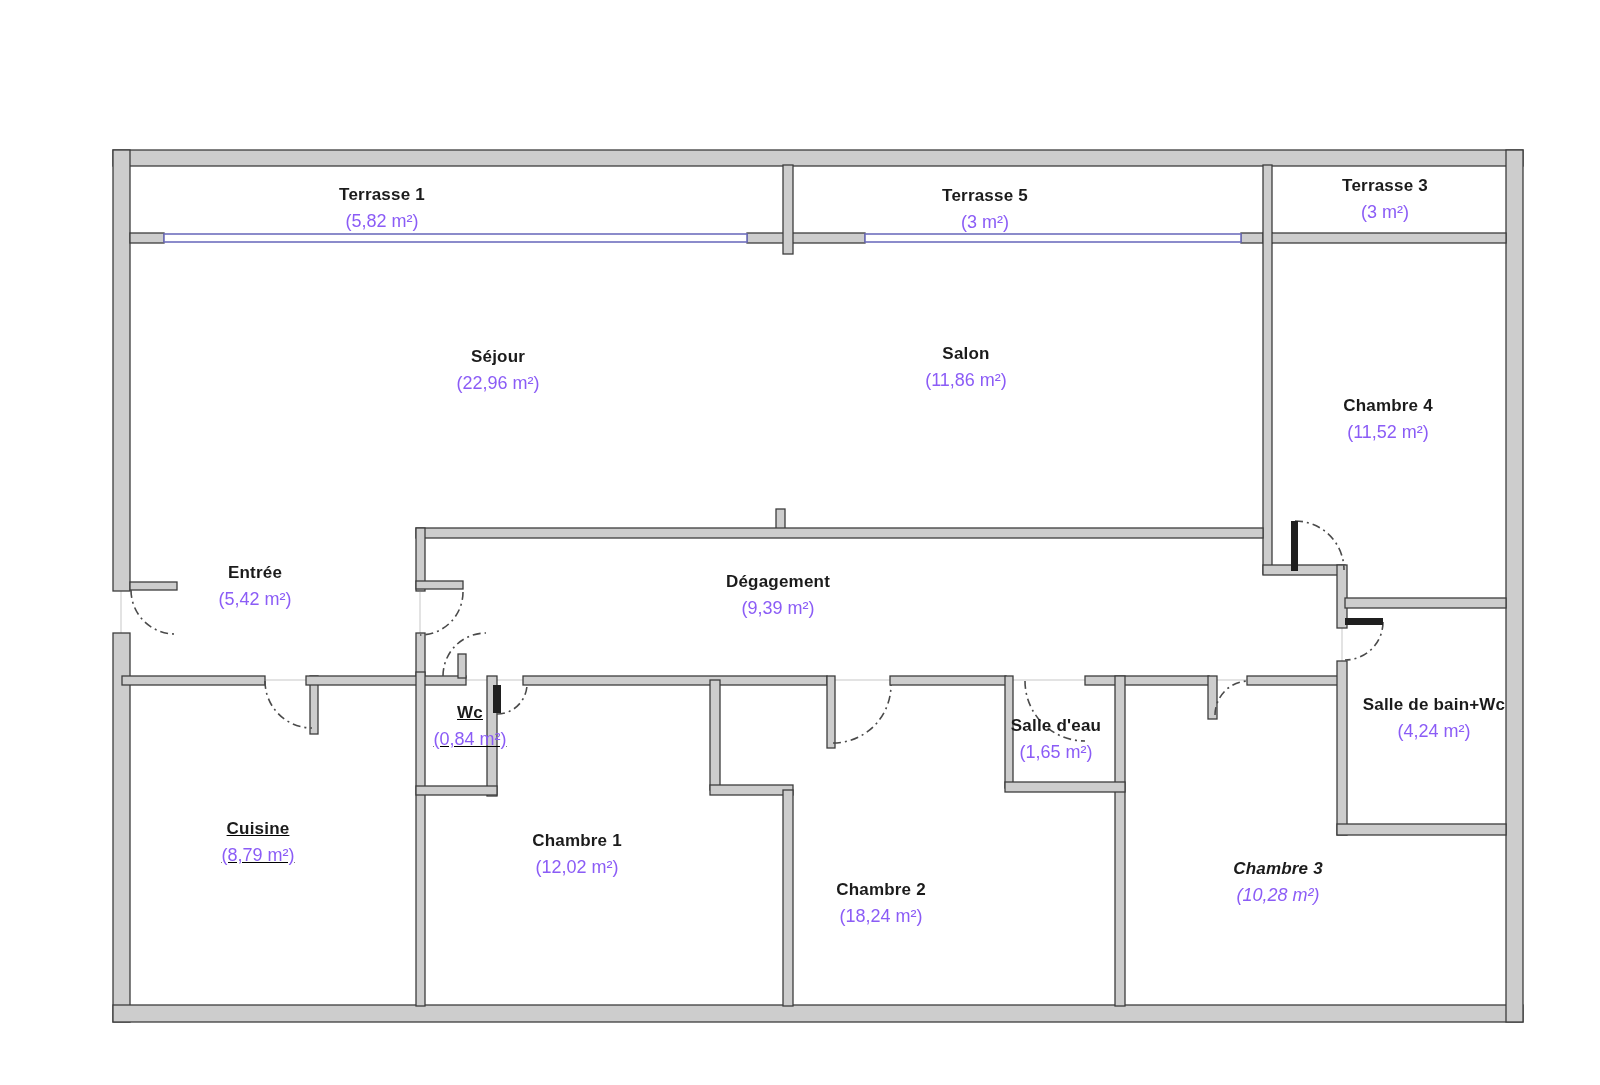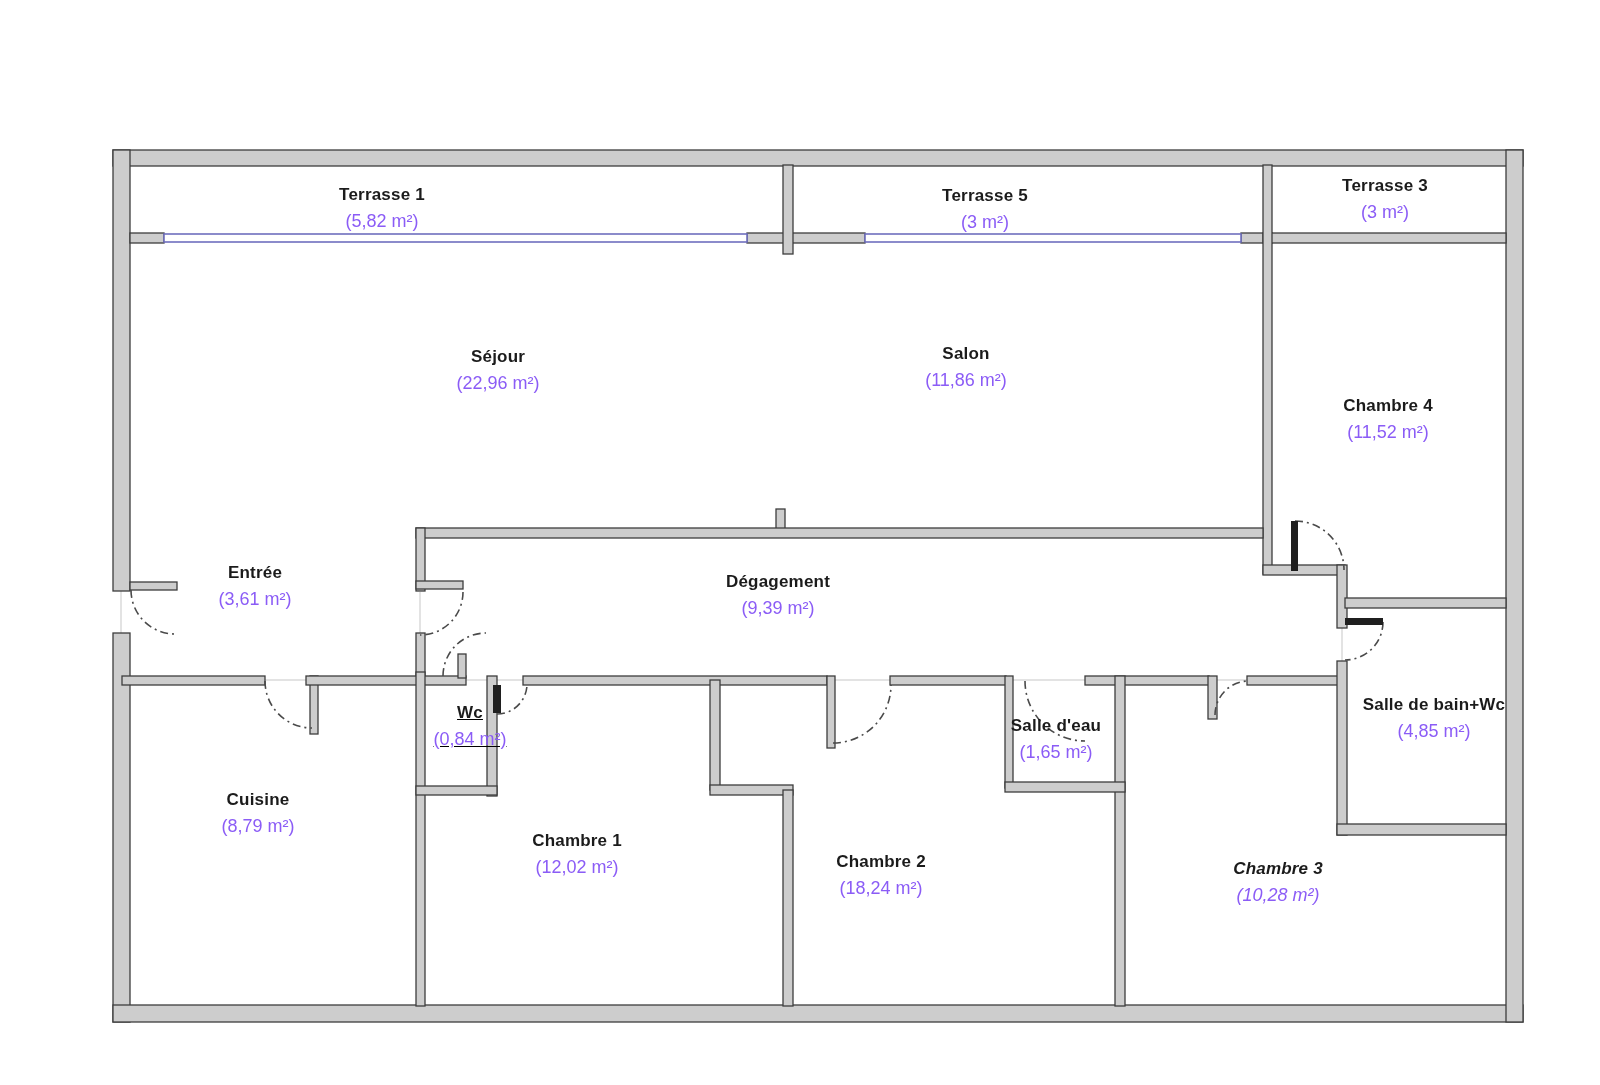--- a/index.html
+++ b/index.html
@@ -124,47 +124,47 @@
       <div class="room-label" style="left: 966px; top: 340px;">
         <span class="rn">Salon</span>
         <span class="ra">(11,86 m²)</span>
       </div>
       <div class="room-label" style="left: 1388px; top: 392px;">
         <span class="rn">Chambre 4</span>
         <span class="ra">(11,52 m²)</span>
       </div>
       <div class="room-label" style="left: 255px; top: 559px;">
         <span class="rn">Entrée</span>
-        <span class="ra">(3,61 m²)</span>
+        <span class="ra">(5,42 m²)</span>
       </div>
       <div class="room-label" style="left: 778px; top: 568px;">
         <span class="rn">Dégagement</span>
         <span class="ra">(9,39 m²)</span>
       </div>
       <div class="room-label" style="left: 470px; top: 699px; text-decoration: underline;">
         <span class="rn">Wc</span>
         <span class="ra">(0,84 m²)</span>
       </div>
       <div class="room-label" style="left: 1056px; top: 712px;">
         <span class="rn">Salle d'eau</span>
         <span class="ra">(1,65 m²)</span>
       </div>
       <div class="room-label" style="left: 1434px; top: 691px;">
         <span class="rn">Salle de bain+Wc</span>
-        <span class="ra">(4,85 m²)</span>
+        <span class="ra">(4,24 m²)</span>
       </div>
-      <div class="room-label" style="left: 258px; top: 786px;">
+      <div class="room-label" style="left: 258px; top: 815px; text-decoration: underline;">
         <span class="rn">Cuisine</span>
         <span class="ra">(8,79 m²)</span>
       </div>
       <div class="room-label" style="left: 577px; top: 827px;">
         <span class="rn">Chambre 1</span>
         <span class="ra">(12,02 m²)</span>
       </div>
-      <div class="room-label" style="left: 881px; top: 848px;">
+      <div class="room-label" style="left: 881px; top: 876px;">
         <span class="rn">Chambre 2</span>
         <span class="ra">(18,24 m²)</span>
       </div>
       <div class="room-label" style="left: 1278px; top: 855px; font-style: italic;">
         <span class="rn">Chambre 3</span>
         <span class="ra">(10,28 m²)</span>
       </div>
     </div>
 </div>
 

